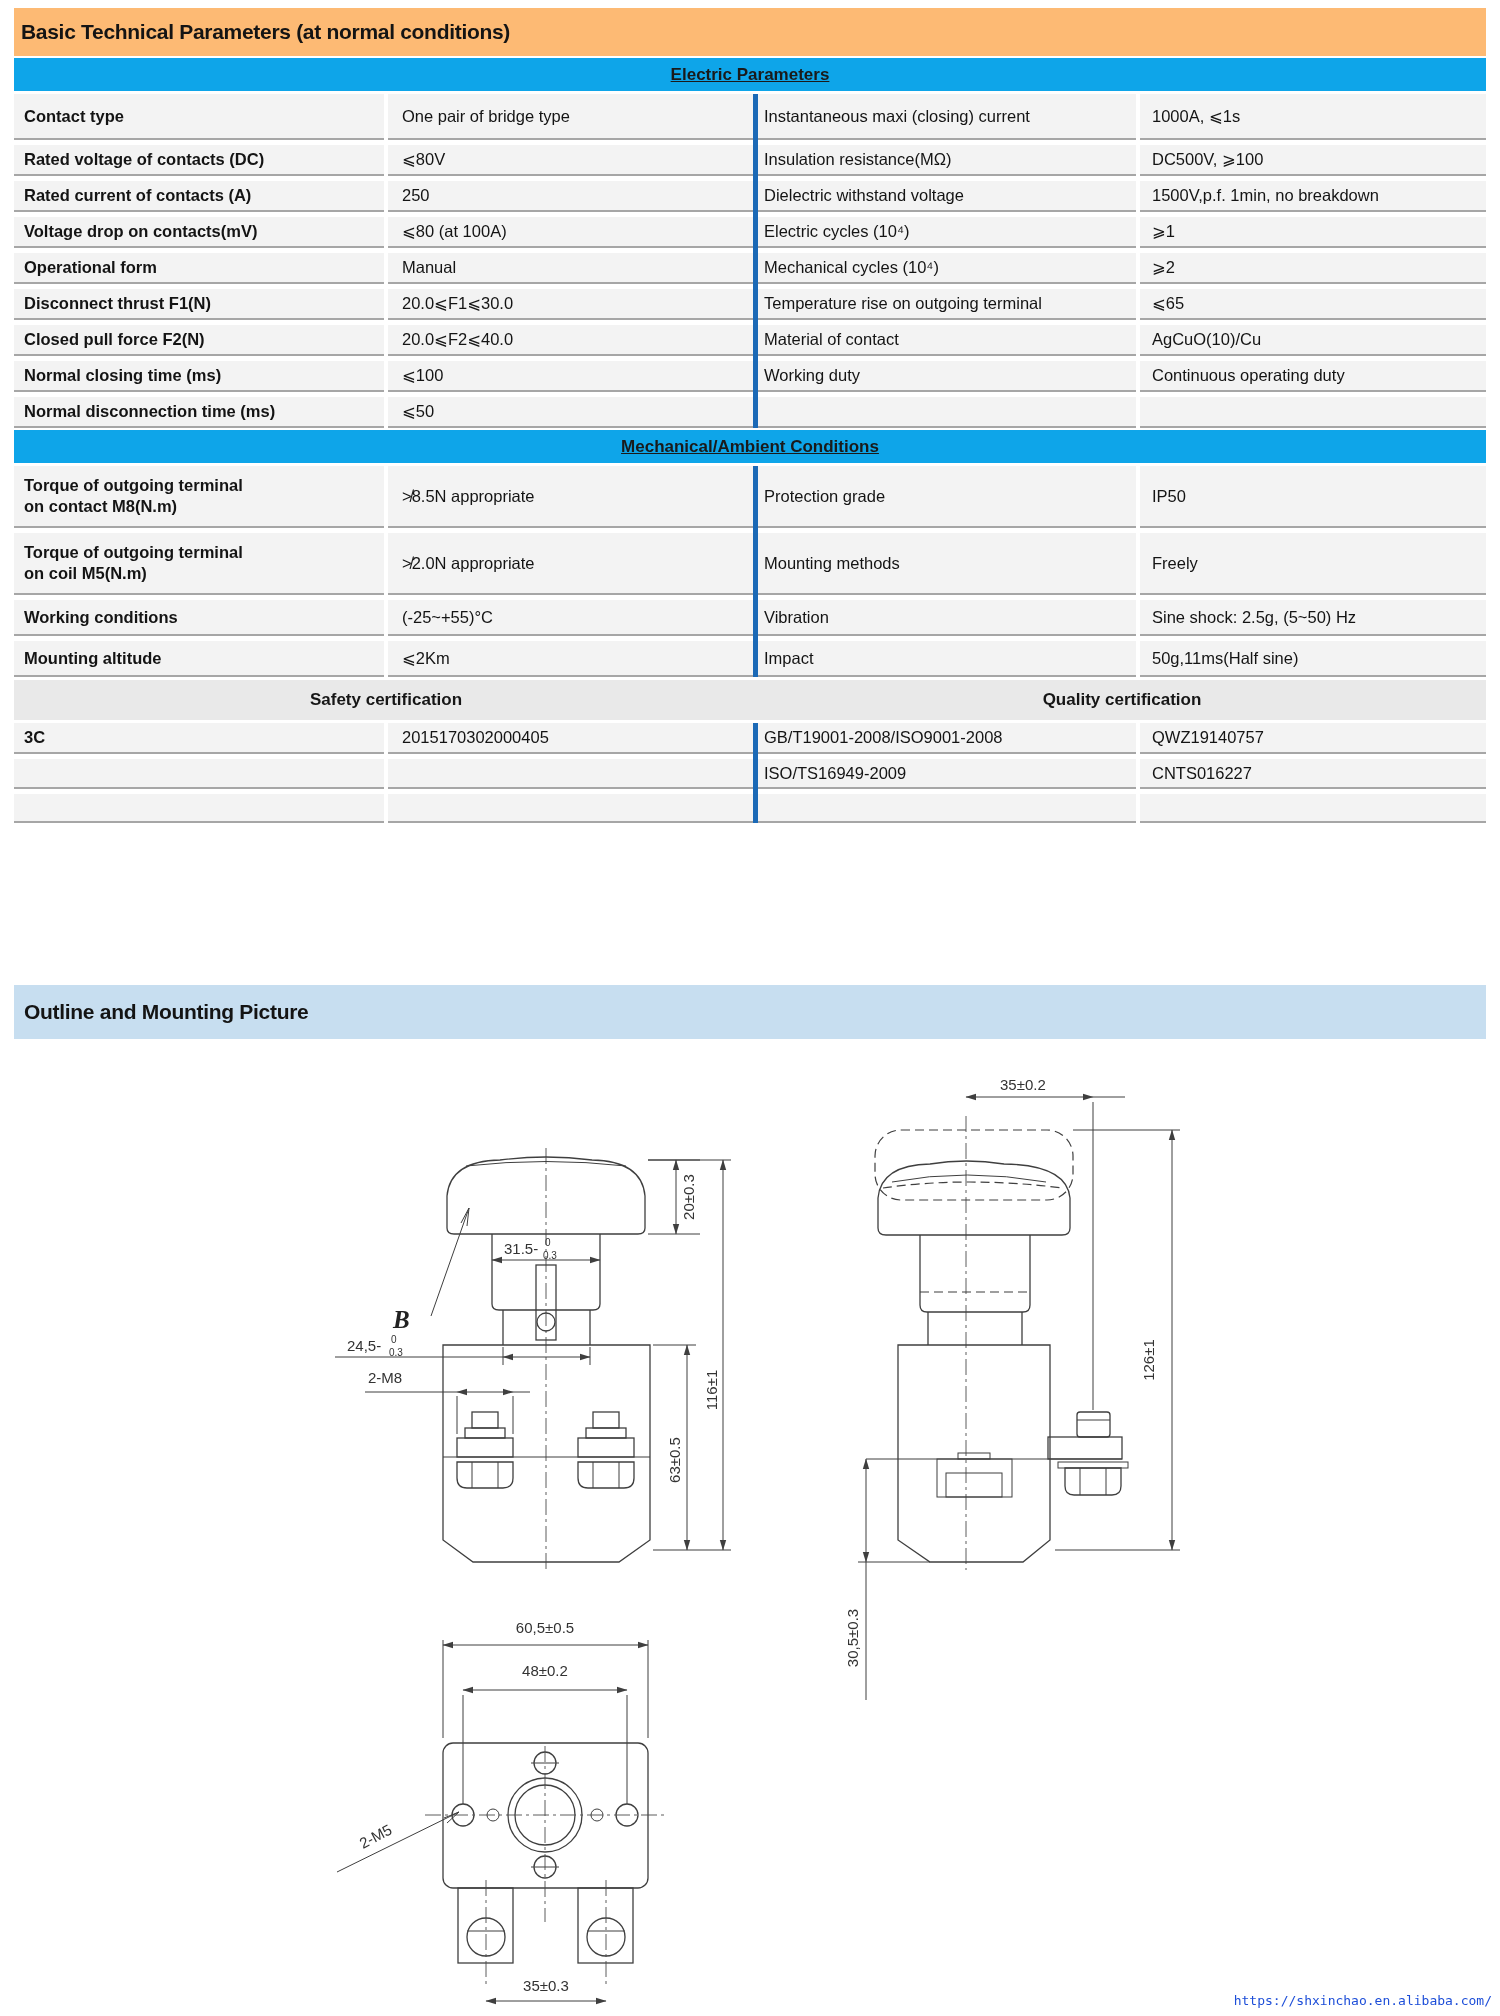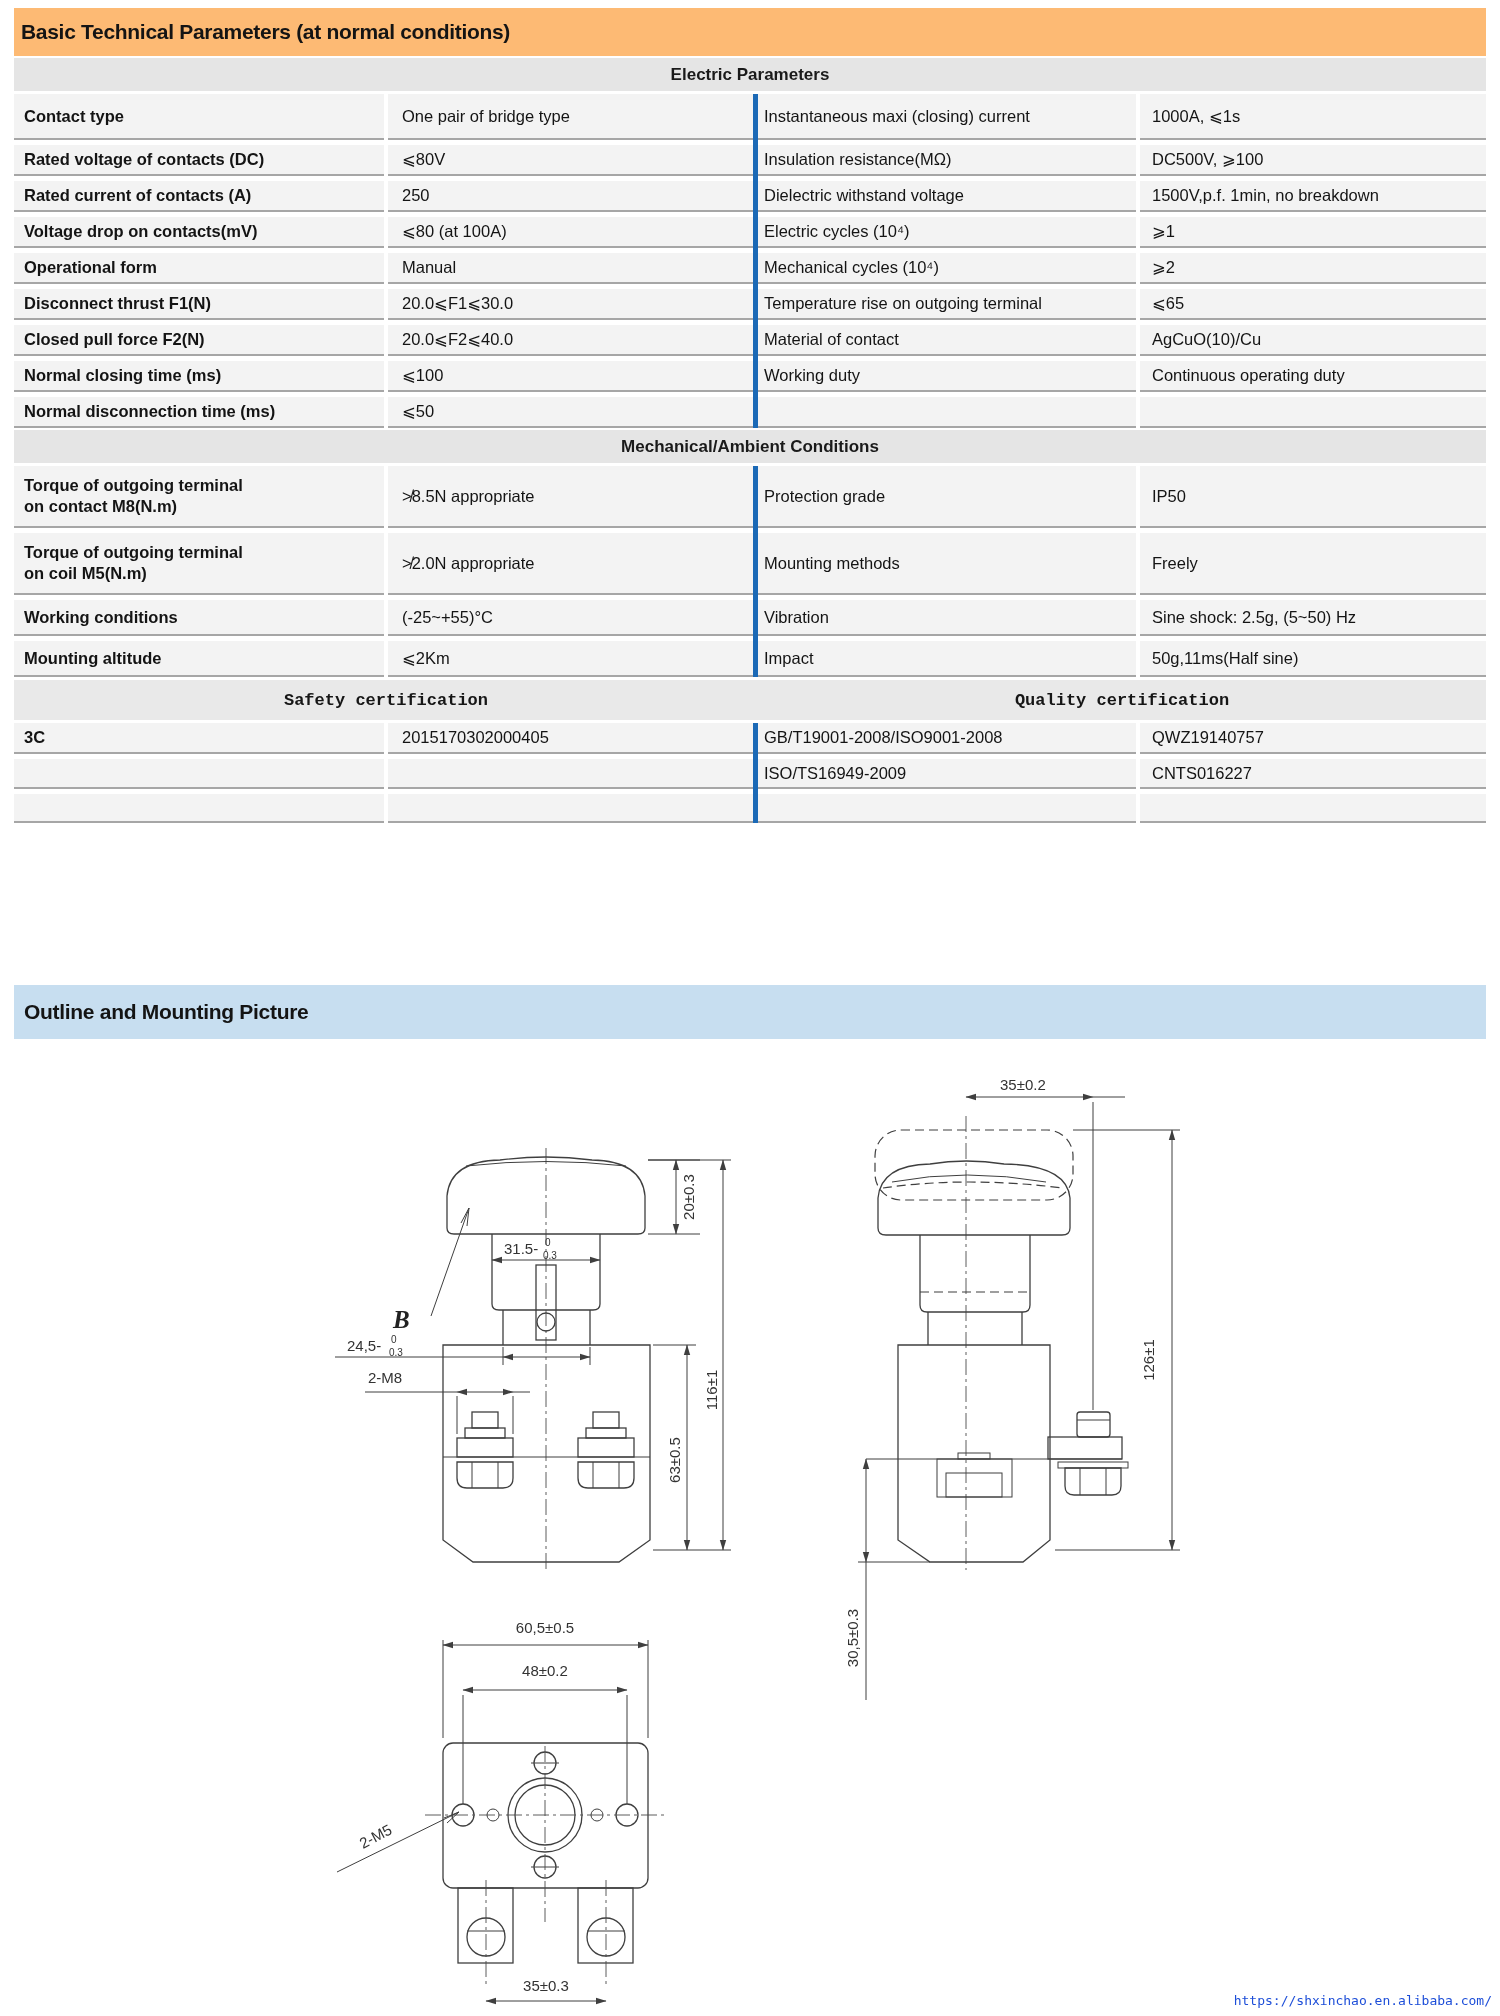--- a/index.html
+++ b/index.html
@@ -2,23 +2,23 @@
 <html><head>
 <meta charset="utf-8">
 <style>
   html,body{margin:0;padding:0;background:#ffffff;}
   .page{position:relative;width:1500px;height:2016px;background:#fff;overflow:hidden;
         font-family:"Liberation Sans","DejaVu Sans",sans-serif;color:#161616;}
   .tablewrap{position:absolute;left:14px;top:8px;width:1472px;}
   .band-blue{background:#fdba74;height:48px;display:flex;align-items:center;
              padding-left:7px;box-sizing:border-box;}
   .band-blue span{font-size:21px;font-weight:bold;letter-spacing:-0.3px;color:#141414;}
-  .band-gray{background:#e5e5e5;height:33px;margin-top:2px;display:flex;align-items:center;
-             justify-content:center;font-size:17px;font-weight:bold;color:#1a1a1a;}
-  .certband{background:#e9e9e9;height:40px;margin-top:3px;display:flex;font-family:Liberation Mono, monospace;}
+  .band-gray{background:#0ea5e9;height:33px;margin-top:2px;display:flex;align-items:center;
+             justify-content:center;font-size:17px;font-weight:bold;color:#1a1a1a;text-decoration:underline;}
+  .certband{background:#e9e9e9;height:40px;margin-top:3px;display:flex;}
   .certband .half1{width:744px;display:flex;align-items:center;justify-content:center;
                    font-size:17px;font-weight:bold;}
   .certband .half2{flex:1;display:flex;align-items:center;justify-content:center;
                    font-size:17px;font-weight:bold;}
   .grid{display:grid;grid-template-columns:370px 4px 365px 5px 378px 4px 1fr;
         row-gap:5px;margin-top:3px;position:relative;background:#fff;}
   .grid::after{content:"";position:absolute;left:739px;top:0;bottom:0;width:5px;background:#1b69b6;}
   .grid .cell{background:#f3f3f3;border-bottom:2px solid #a6a6a6;display:flex;align-items:center;
         font-size:16.5px;color:#141414;white-space:pre-line;line-height:1.25;box-sizing:border-box;}
   .lc1{grid-column:1;padding:4px 8px 4px 10px;font-weight:bold;}

